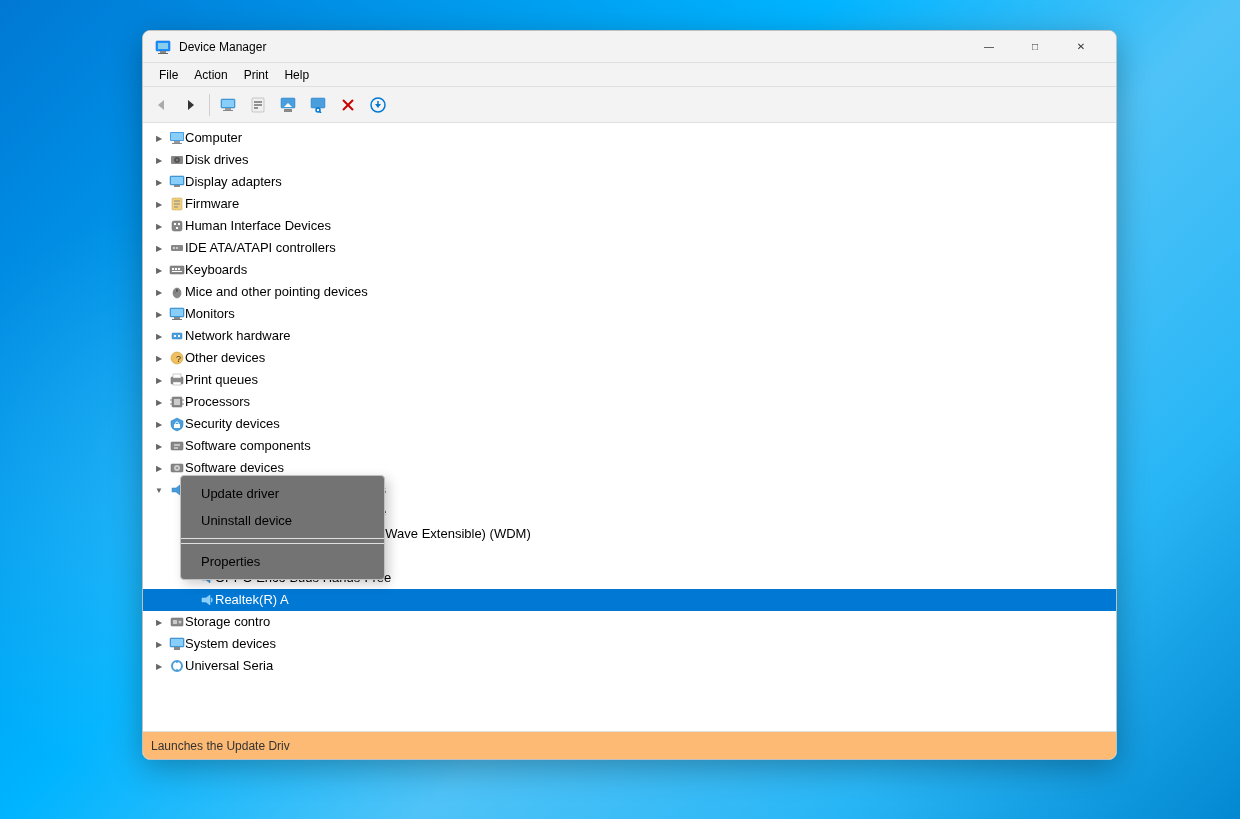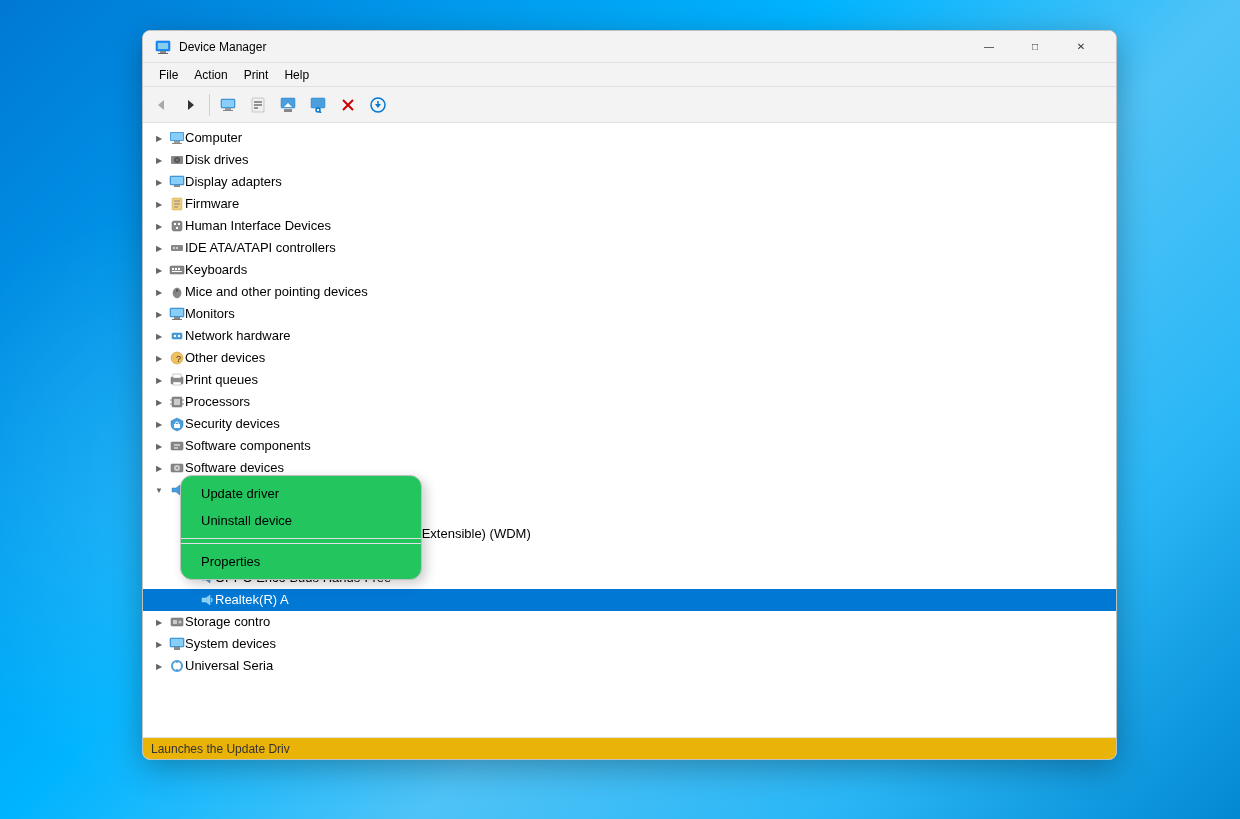--- a/index.html
+++ b/index.html
@@ -200,42 +200,42 @@
       height: 16px;
       flex-shrink: 0;
       display: flex;
       align-items: center;
       justify-content: center;
       font-size: 11px;
     }
 
     
     .status-bar {
-      height: 22px;
-      background: #eab308;
+      height: 28px;
+      background: #fdba74;
       border-top: 1px solid #e0e0e0;
       display: flex;
       align-items: center;
       padding: 0 8px;
       font-size: 12px;
       color: #333;
       flex-shrink: 0;
     }
 
     
     .context-menu {
       position: absolute;
       top: 475px;
       left: 180px;
-      width: 242px;
-      background: #22c55e;
+      width: 205px;
+      background: #737373;
       border: 1px solid #c0c0c0;
       box-shadow: 4px 4px 12px rgba(0,0,0,0.2);
       z-index: 100;
-      border-radius: 12px;
+      border-radius: 4px;
       padding: 4px 0;
     }
 
     .context-menu-item {
       padding: 6px 20px;
       font-size: 13px;
       color: #000;
       cursor: pointer;
     }
 

